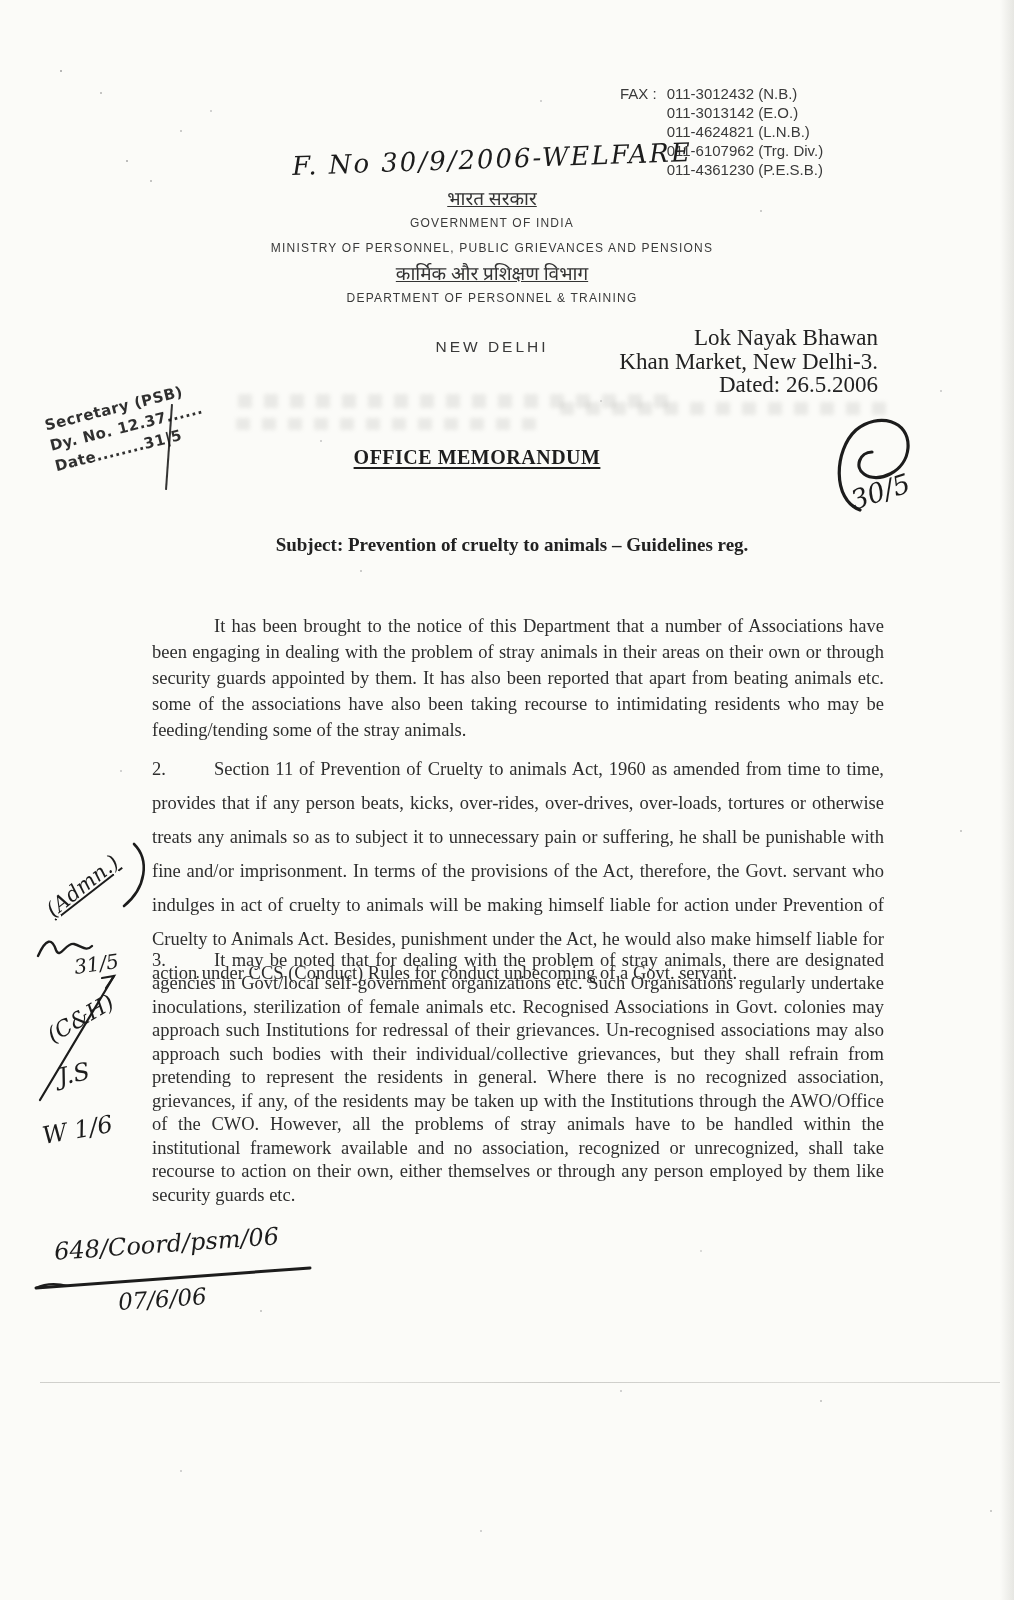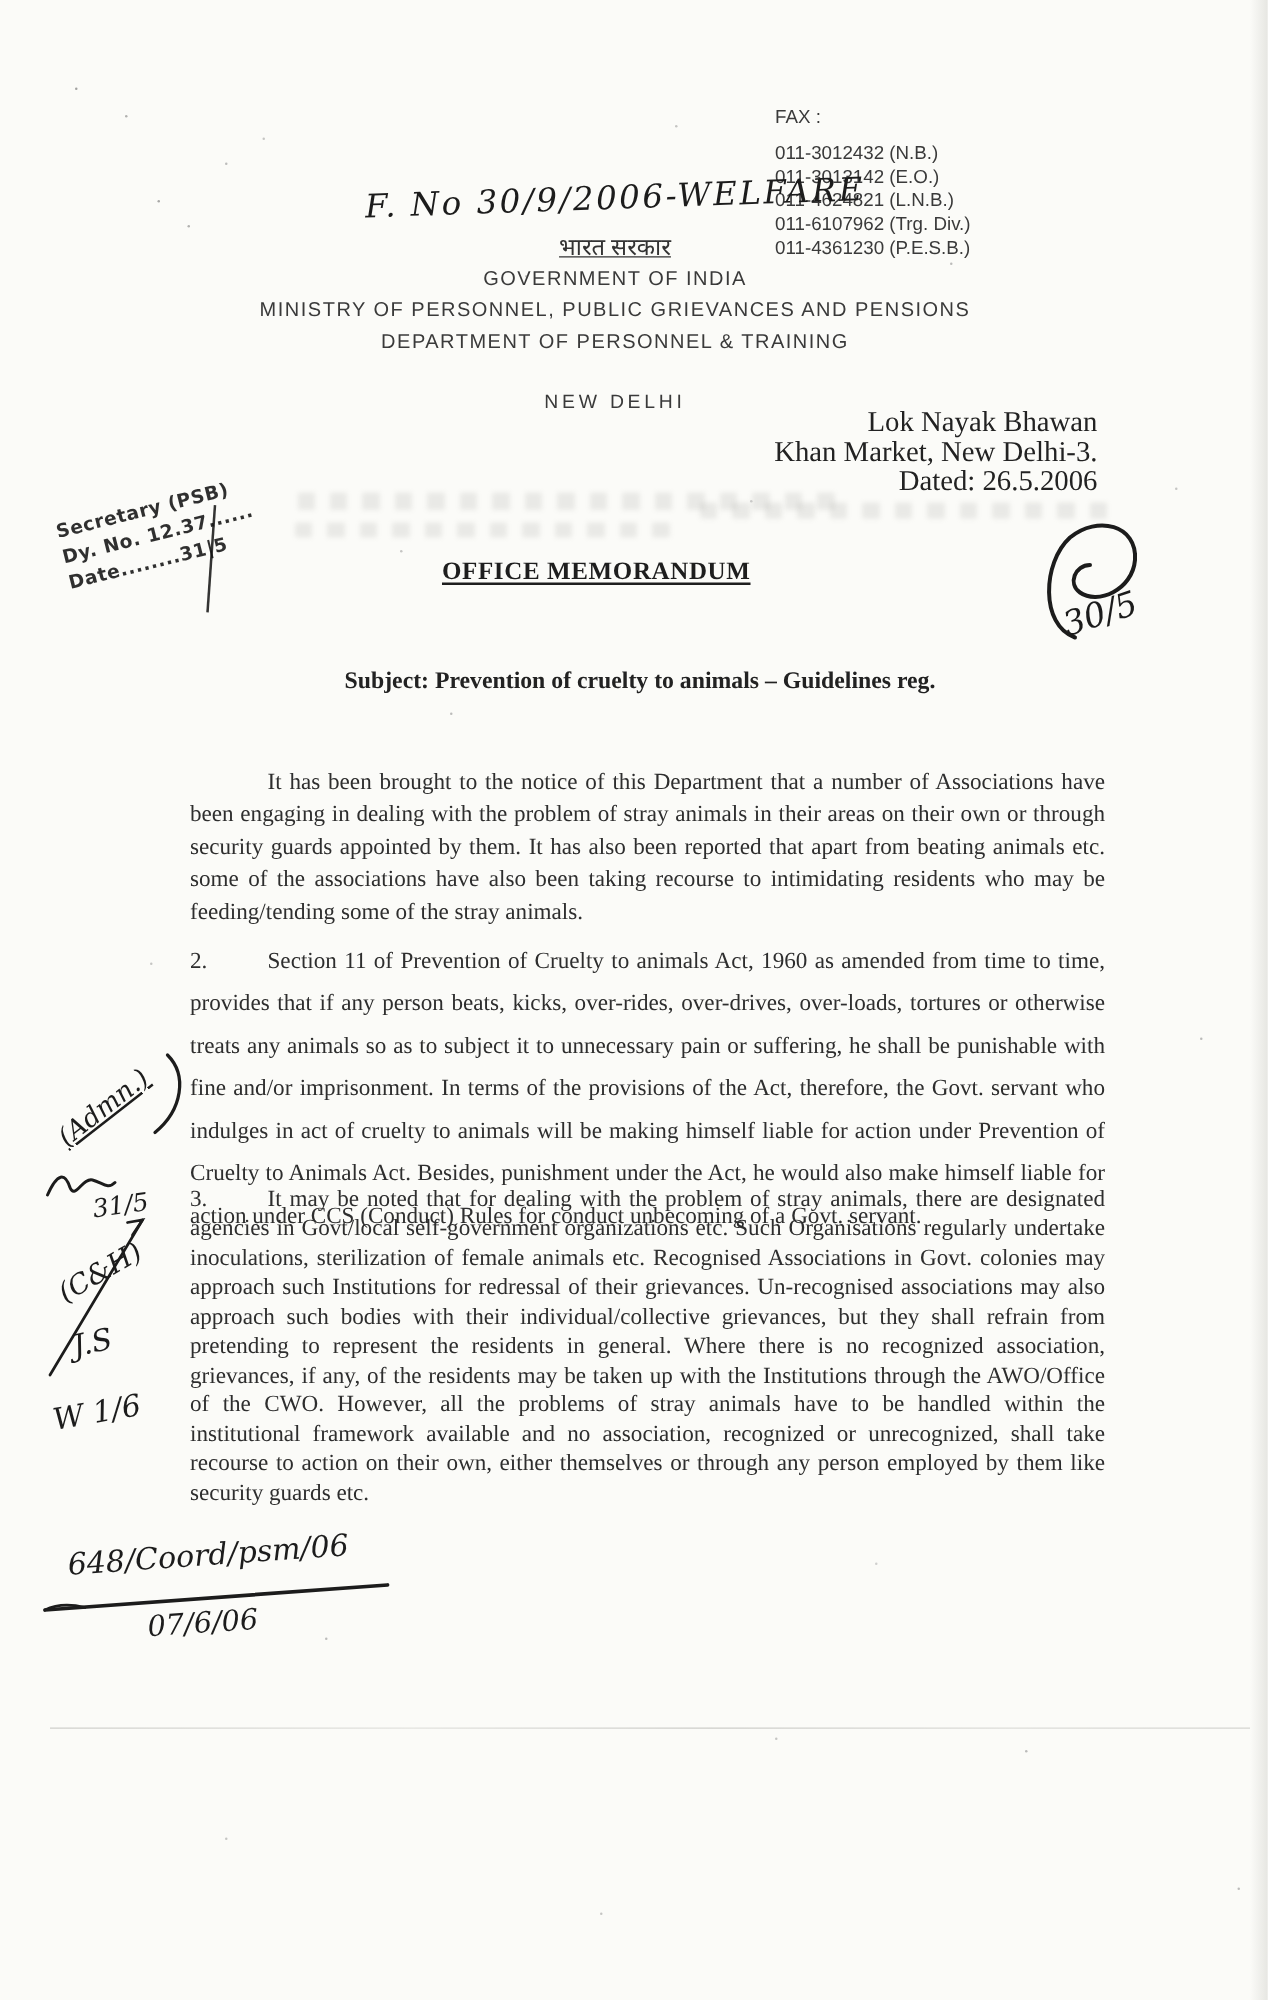--- a/index.html
+++ b/index.html
@@ -20,25 +20,25 @@
       260px 370px 0 0 #999, 720px 560px 0 0 #aaa, 100px 980px 0 0 #999;}
   .scanline{position:absolute;left:40px;top:1382px;width:960px;height:1px;
     background:linear-gradient(90deg,#bcbcb8 0%,#d8d8d4 30%,#b8b8b4 55%,#d0d0cc 80%,#c4c4c0 100%);
     opacity:.7;}
   .ghost{position:absolute;background:repeating-linear-gradient(90deg,#9a9a96 0 14px,transparent 14px 26px);
     filter:blur(2px);opacity:.18;border-radius:2px;}
   .edge-shade{position:absolute;right:0;top:0;width:14px;height:1600px;
     background:linear-gradient(270deg,#d9d9d4,transparent);opacity:.6;}
   
   .fax{position:absolute;top:84px;left:620px;display:flex;gap:10px;
-    font-family:"Liberation Sans", sans-serif;font-size:15px;line-height:19px;color:#3a3a3a;flex-direction:column;}
+    font-family:"Liberation Sans", sans-serif;font-size:15px;line-height:19px;color:#3a3a3a;}
   .fax-lines div{white-space:nowrap;}
   .hdr{position:absolute;top:186px;left:107px;width:770px;text-align:center;color:#3a3a3a;}
   .hdr .hi{font-size:19px;line-height:25px;color:#333;text-decoration:underline;}
-  .hdr .en{font-family:"Liberation Sans", sans-serif;font-size:16px;line-height:25px;letter-spacing:1.2px;}
+  .hdr .en{font-family:"Liberation Sans", sans-serif;font-size:12px;line-height:25px;letter-spacing:1.2px;}
   .hdr .city-en{letter-spacing:3px;font-size:15.5px;margin-top:23px;}
   .addr{position:absolute;top:326px;left:610px;width:268px;text-align:right;
     font-size:23px;line-height:23.5px;color:#222;}
   .om-title{position:absolute;top:446px;left:-30px;width:1014px;text-align:center;}
   .om-title span{font-weight:bold;font-size:20px;letter-spacing:.5px;
     text-decoration:underline;text-decoration-thickness:2px;text-underline-offset:3px;color:#1e1e1e;}
   .subject{position:absolute;top:534px;left:132px;width:760px;text-align:center;
     font-weight:bold;font-size:19px;color:#222;}
   .para{position:absolute;left:152px;width:732px;text-align:justify;
     font-size:18.5px;color:#2e2e2e;}
@@ -89,20 +89,21 @@
       <div>011-4361230 (P.E.S.B.)</div>
     </div>
   </div>
 
   <div class="hand fileno">F. No 30/9/2006-WELFARE</div>
 
   <div class="hdr">
     <div class="hi">भारत सरकार</div>
     <div class="en">GOVERNMENT OF INDIA</div>
     <div class="en">MINISTRY OF PERSONNEL, PUBLIC GRIEVANCES AND PENSIONS</div>
+    <div class="hi">कार्मिक और प्रशिक्षण विभाग</div>
     <div class="en">DEPARTMENT OF PERSONNEL &amp; TRAINING</div>
     <div class="en city-en">NEW DELHI</div>
   </div>
 
   <div class="addr">
     <div>Lok Nayak Bhawan</div>
     <div>Khan Market, New Delhi-3.</div>
     <div>Dated: 26.5.2006</div>
   </div>
 

